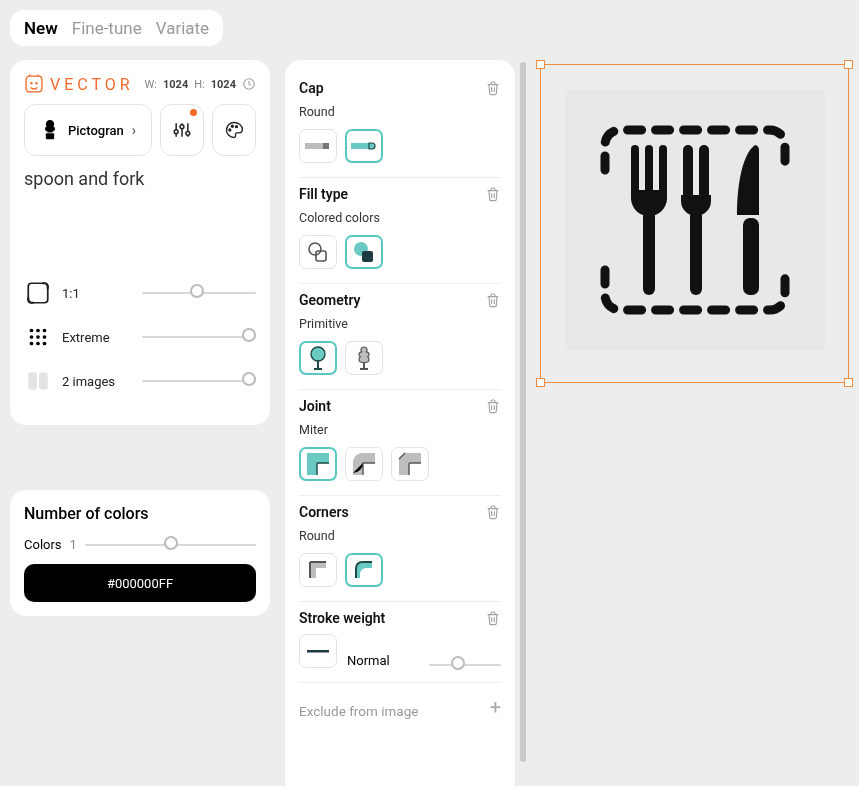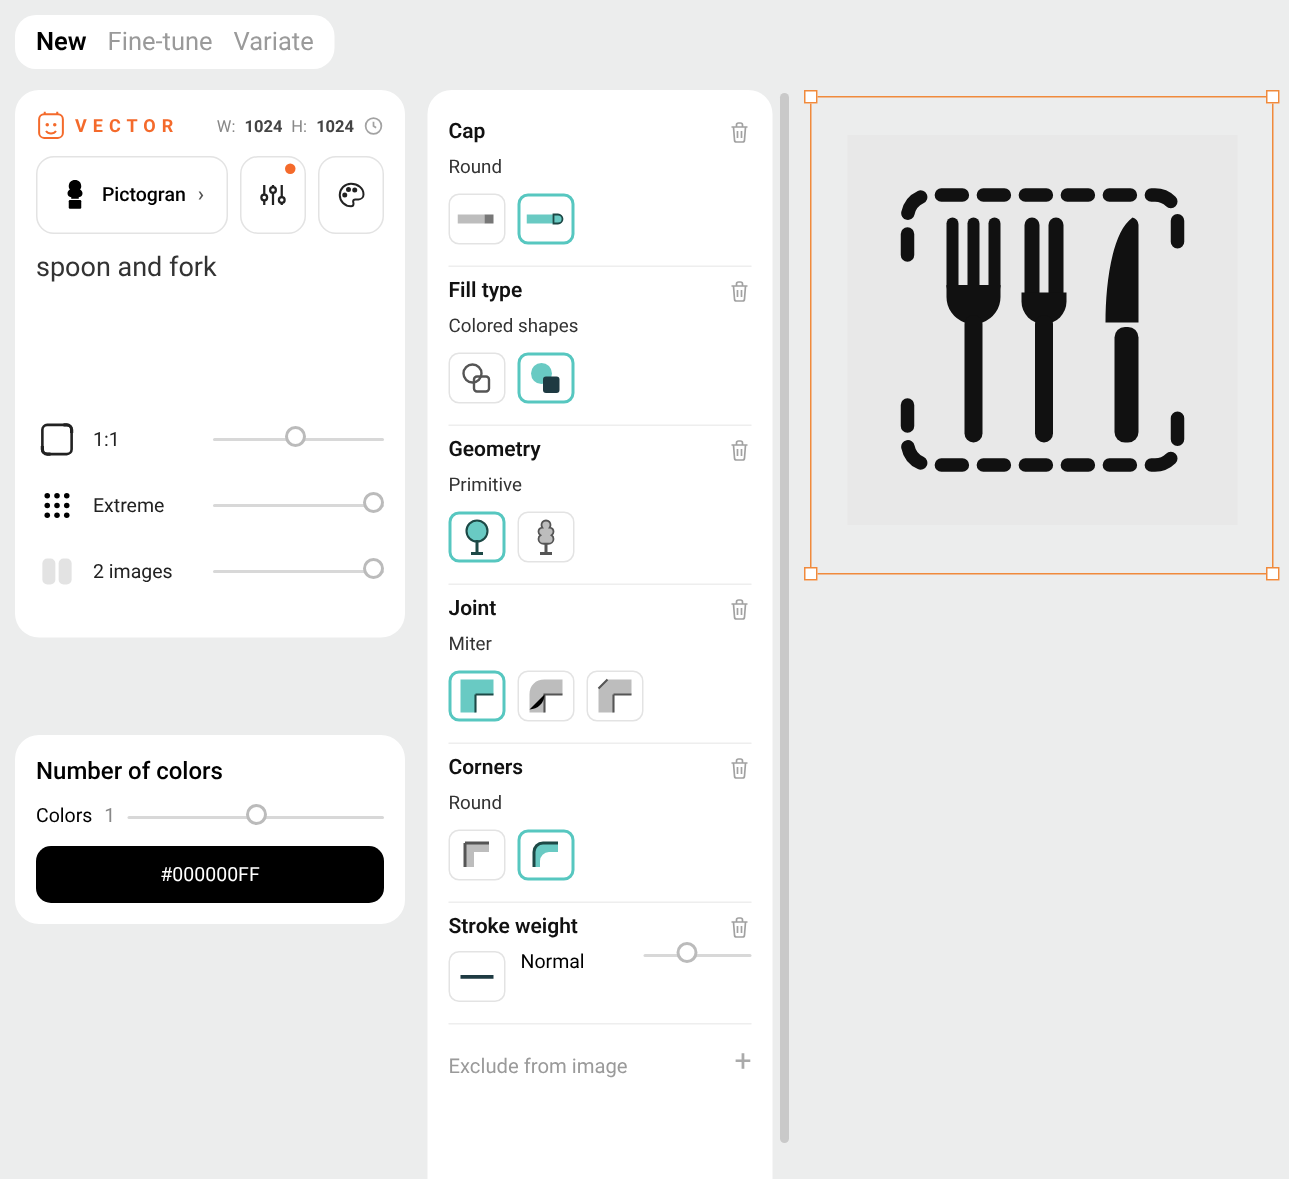--- a/index.html
+++ b/index.html
@@ -8,21 +8,21 @@
   
   .tabs { position: absolute; left: 10px; top: 10px; background: #fff; border-radius: 14px; padding: 8px 14px; display: flex; gap: 14px; font-size: 17px; }
   .tab { color: #9a9a9a; cursor: pointer; }
   .tab.active { color: #000; font-weight: 600; }
 
   
   .panel { position: absolute; background: #fff; border-radius: 16px; }
   #panel-main { left: 10px; top: 60px; width: 260px; padding: 14px; }
 
   .brand-row { display: flex; align-items: center; justify-content: space-between; margin-bottom: 10px; }
-  .brand { display: flex; align-items: center; gap: 6px; color: #f46a2b; font-weight: 700; letter-spacing: 4px; font-size: 12px; }
+  .brand { display: flex; align-items: center; gap: 6px; color: #f46a2b; font-weight: 400; letter-spacing: 4px; font-size: 16px; }
   .brand-icon { width: 20px; height: 20px; }
   .dim-info { font-size: 11px; color: #444; display: flex; gap: 6px; align-items: center; }
   .dim-info .lbl { color: #888; }
   .clock-icon { width: 14px; height: 14px; opacity: .6; }
 
   .chip-row { display: flex; gap: 8px; margin-bottom: 12px; }
   .chip { border: 1px solid #e3e3e3; background: #fff; border-radius: 12px; height: 52px; display: flex; align-items: center; justify-content: center; position: relative; }
   .chip.style { flex: 1; gap: 8px; padding: 0 10px; font-size: 13px; font-weight: 500; }
   .chip.small { width: 44px; }
   .chevron { font-size: 14px; color: #555; }
@@ -55,21 +55,21 @@
   .setting:last-child { border-bottom: none; }
   .setting-head { display: flex; align-items: center; justify-content: space-between; margin-bottom: 8px; }
   .setting-title { font-size: 14px; font-weight: 600; color: #111; }
   .trash-icon { width: 16px; height: 16px; opacity: .55; cursor: pointer; }
   .setting-sub { font-size: 12.5px; color: #333; margin-bottom: 10px; }
 
   .opt-row { display: flex; gap: 8px; }
   .opt { width: 38px; height: 34px; border: 1px solid #e3e3e3; border-radius: 7px; display: flex; align-items: center; justify-content: center; cursor: pointer; background: #fff; }
   .opt.sel { border-color: #57c7c0; border-width: 2px; }
 
-  .stroke-row { display: flex; align-items: flex-start; gap: 10px; }
+  .stroke-row { display: flex; align-items: flex-end; gap: 10px; }
   .stroke-row .opt { width: 38px; }
   .stroke-row .lbl { font-size: 13px; flex: 1; }
 
   .exclude-row { display: flex; align-items: flex-end; justify-content: space-between; color: #9a9a9a; font-size: 13.5px; padding-top: 12px; }
 
   
   .canvas-sel { position: absolute; left: 540px; top: 64px; width: 309px; height: 319px; border: 1px solid #f08a3c; }
   .sel-handle { position: absolute; width: 9px; height: 9px; background: #fff; border: 1.5px solid #f08a3c; }
   .sel-handle.tl { left: -5px; top: -5px; }
   .sel-handle.tr { right: -5px; top: -5px; }
@@ -236,21 +236,21 @@
     </div>
   </div>
 
   <div class="setting">
     <div class="setting-head">
       <div class="setting-title">Fill type</div>
       <svg class="trash-icon" viewBox="0 0 24 24" fill="none" stroke="#555" stroke-width="1.7">
           <path d="M4 7h16M9 7V5a2 2 0 0 1 2-2h2a2 2 0 0 1 2 2v2M6 7l1 13a2 2 0 0 0 2 2h6a2 2 0 0 0 2-2l1-13M10 11v7M14 11v7"></path>
         </svg>
     </div>
-    <div class="setting-sub">Colored shapes</div>
+    <div class="setting-sub">Colored colors</div>
     <div class="opt-row">
       <div class="opt">
           <svg width="24" height="24" viewBox="0 0 24 24" fill="none" stroke="#555" stroke-width="1.6">
             <circle cx="9" cy="9" r="6"></circle>
             <rect x="10" y="11" width="10" height="10" rx="2"></rect>
           </svg>
         </div>
       <div class="opt sel">
           <svg width="24" height="24" viewBox="0 0 24 24">
             <circle cx="9" cy="9" r="7" fill="#69cac3"></circle>

